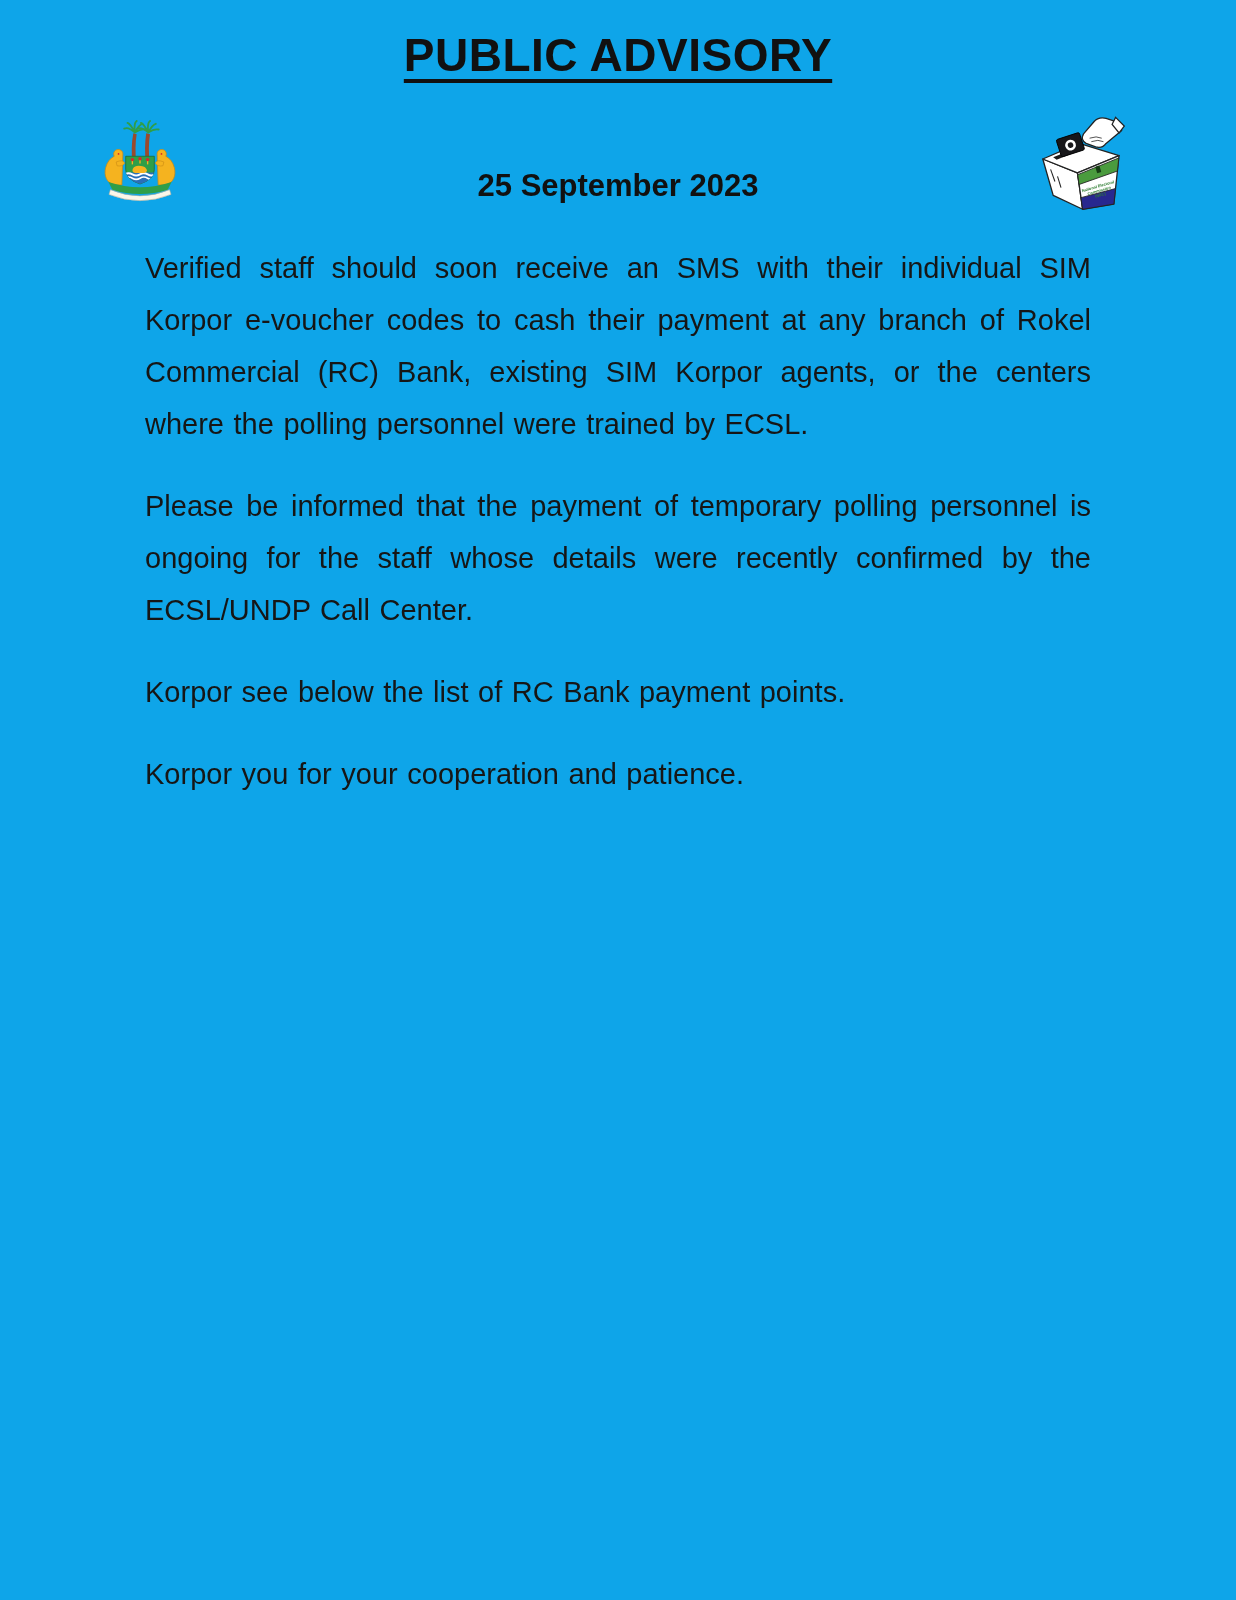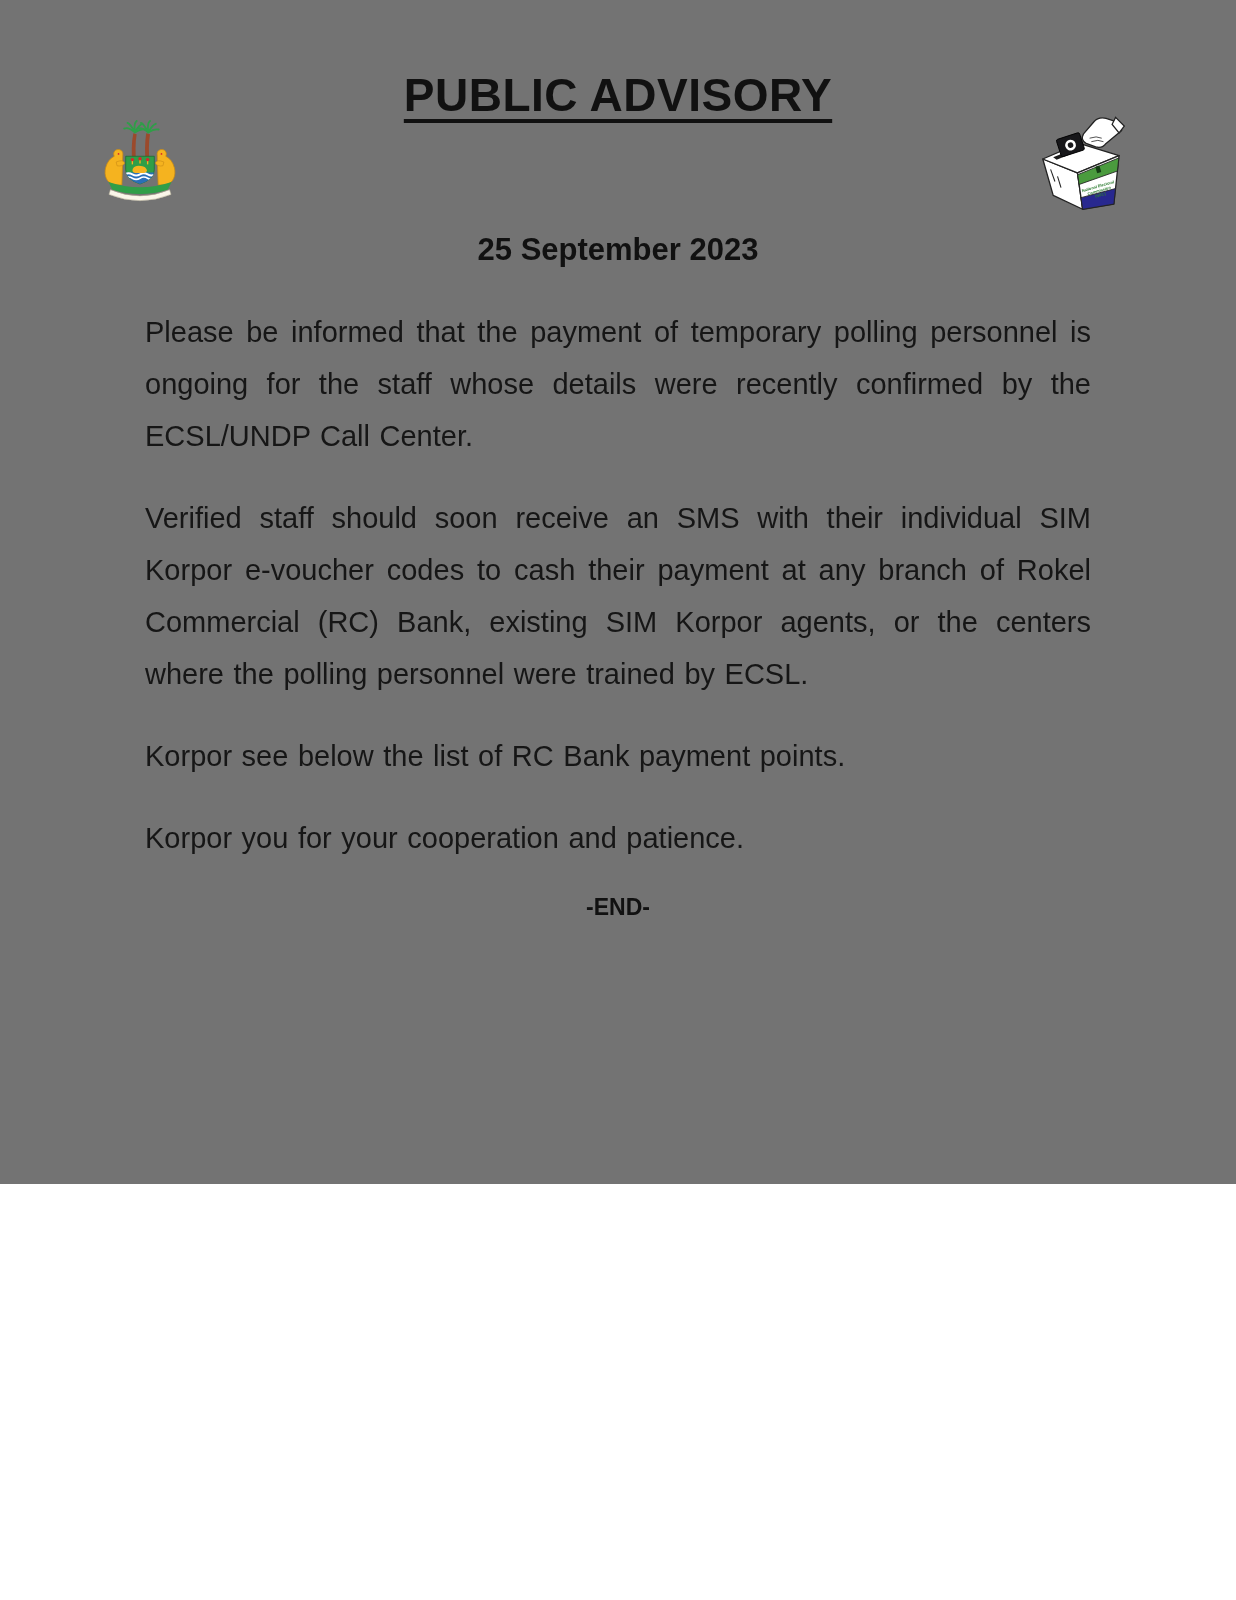--- a/index.html
+++ b/index.html
@@ -1,42 +1,42 @@
 <!DOCTYPE html>
 <html><head>
 <meta charset="utf-8">
 <style>
   html, body { margin: 0; padding: 0; background: #ffffff; }
   .page {
     position: relative;
     width: 1236px;
-    height: 1184px;
-    background: #737373;
+    height: 1600px;
+    background: #0ea5e9;
     box-sizing: border-box;
-    padding: 68px 145px 0 145px;
+    padding: 28px 145px 0 145px;
     font-family: "Liberation Sans", sans-serif;
     color: #141414;
     overflow: hidden;
   }
   .doc-title {
     margin: 0;
     text-align: center;
     font-size: 46px;
     font-weight: bold;
     letter-spacing: 0.5px;
     text-decoration: underline;
     text-decoration-thickness: 4px;
     text-underline-offset: 8px;
     color: #111111;
   }
   .logo { position: absolute; }
   .logo-left  { left: 92px;  top: 120px; width: 96px;  height: 84px; }
   .logo-right { left: 1022px; top: 98px;  width: 104px; height: 122px; }
   .doc-date {
-    margin-top: 110px;
+    margin-top: 86px;
     text-align: center;
     font-size: 31px;
     font-weight: bold;
     color: #111111;
   }
   .doc-body { margin-top: 38px; }
   .para {
     margin: 0 0 30px 0;
     font-size: 29px;
     line-height: 52px;
@@ -153,20 +153,19 @@
         <rect x="-14" y="-11" width="28" height="21" rx="2" fill="#17171a" stroke="#000000" stroke-width="1"></rect>
         <circle r="6.2" fill="#ffffff"></circle>
         <circle r="3.2" fill="#17171a"></circle>
       </g>
     </svg>
   </div>
 
   <div class="doc-date">25 September 2023</div>
 
   <div class="doc-body">
+    <p class="para">Verified staff should soon receive an SMS with their individual SIM Korpor e-voucher codes to cash their payment at any branch of Rokel Commercial (RC) Bank, existing SIM Korpor agents, or the centers where the polling personnel were trained by ECSL.</p>
     <p class="para">Please be informed that the payment of temporary polling personnel is ongoing for the staff whose details were recently confirmed by the ECSL/UNDP Call Center.</p>
-    <p class="para">Verified staff should soon receive an SMS with their individual SIM Korpor e-voucher codes to cash their payment at any branch of Rokel Commercial (RC) Bank, existing SIM Korpor agents, or the centers where the polling personnel were trained by ECSL.</p>
     <p class="para">Korpor see below the list of RC Bank payment points.</p>
     <p class="para">Korpor you for your cooperation and patience.</p>
-    <div class="end-marker">-END-</div>
   </div>
 
 </div>
 
 </body></html>

